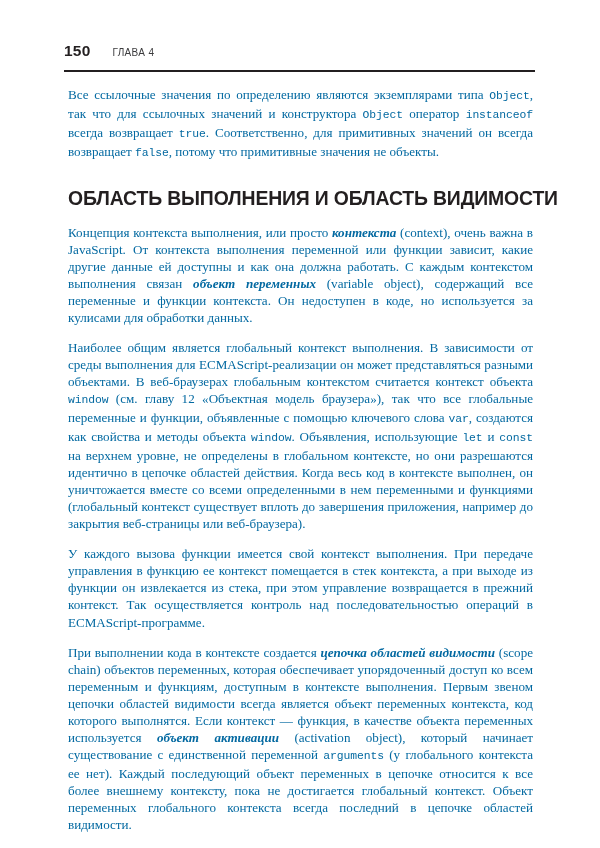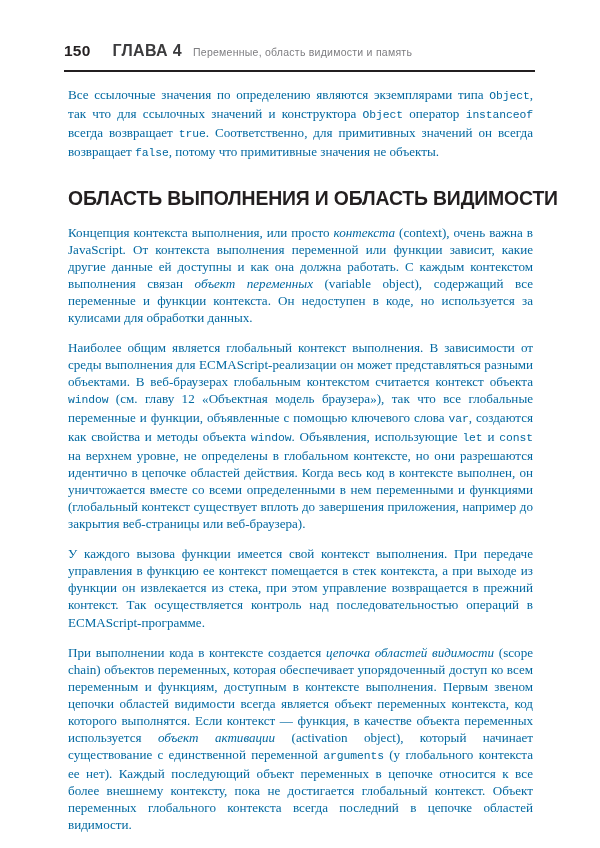--- a/index.html
+++ b/index.html
@@ -36,22 +36,22 @@
     font-family: "Liberation Sans", "DejaVu Sans", sans-serif;
   }
   .folio {
     font-size: 15.5px;
     font-weight: bold;
     color: #231f20;
     letter-spacing: 0.2px;
     margin-right: 22px;
   }
   .chapter-label {
-    font-size: 16px;
-    font-weight: bold;
+    font-size: 10px;
+    font-weight: normal;
     color: #3b3b3d;
     letter-spacing: 0.35px;
     margin-right: 11px;
     white-space: nowrap;
   }
   .chapter-title {
     font-size: 10.5px;
     font-weight: normal;
     color: #7d7d80;
     letter-spacing: 0.25px;
@@ -99,31 +99,31 @@
   }
 
   
   .code {
     font-family: "Liberation Mono", "DejaVu Sans Mono", monospace;
     font-size: 11.4px;
     letter-spacing: -0.1px;
   }
   .term {
     font-style: italic;
+    font-weight: bold;
   }
 </style>
 </head>
 <body>
 
 <div class="page">
 
   <div class="page-header">
     <span class="folio">150</span>
     <span class="chapter-label">ГЛАВА 4</span>
-    <span class="chapter-title">Переменные, область видимости и память</span>
   </div>
   <div class="header-rule"></div>
 
   <div class="content">
 
     <p class="body"><span>Все ссылочные значения по определению являются экземплярами типа </span><span class="code">Object</span><span>, так что для ссылочных значений и конструктора </span><span class="code">Object</span><span> оператор </span><span class="code">instanceof</span><span> всегда возвращает </span><span class="code">true</span><span>. Соответственно, для примитивных значений он всегда возвращает </span><span class="code">false</span><span>, потому что примитивные значения не объекты.</span></p>
 
     <h2 class="section-title">ОБЛАСТЬ ВЫПОЛНЕНИЯ И ОБЛАСТЬ ВИДИМОСТИ</h2>
 
     <p class="body"><span>Концепция контекста выполнения, или просто </span><span class="term">контекста</span><span> (context), очень важна в JavaScript. От контекста выполнения переменной или функции зависит, какие другие данные ей доступны и как она должна работать. С каждым контекстом выполнения связан </span><span class="term">объект переменных</span><span> (variable object), содержащий все переменные и функции контекста. Он недоступен в коде, но используется за кулисами для обработки данных.</span></p>

